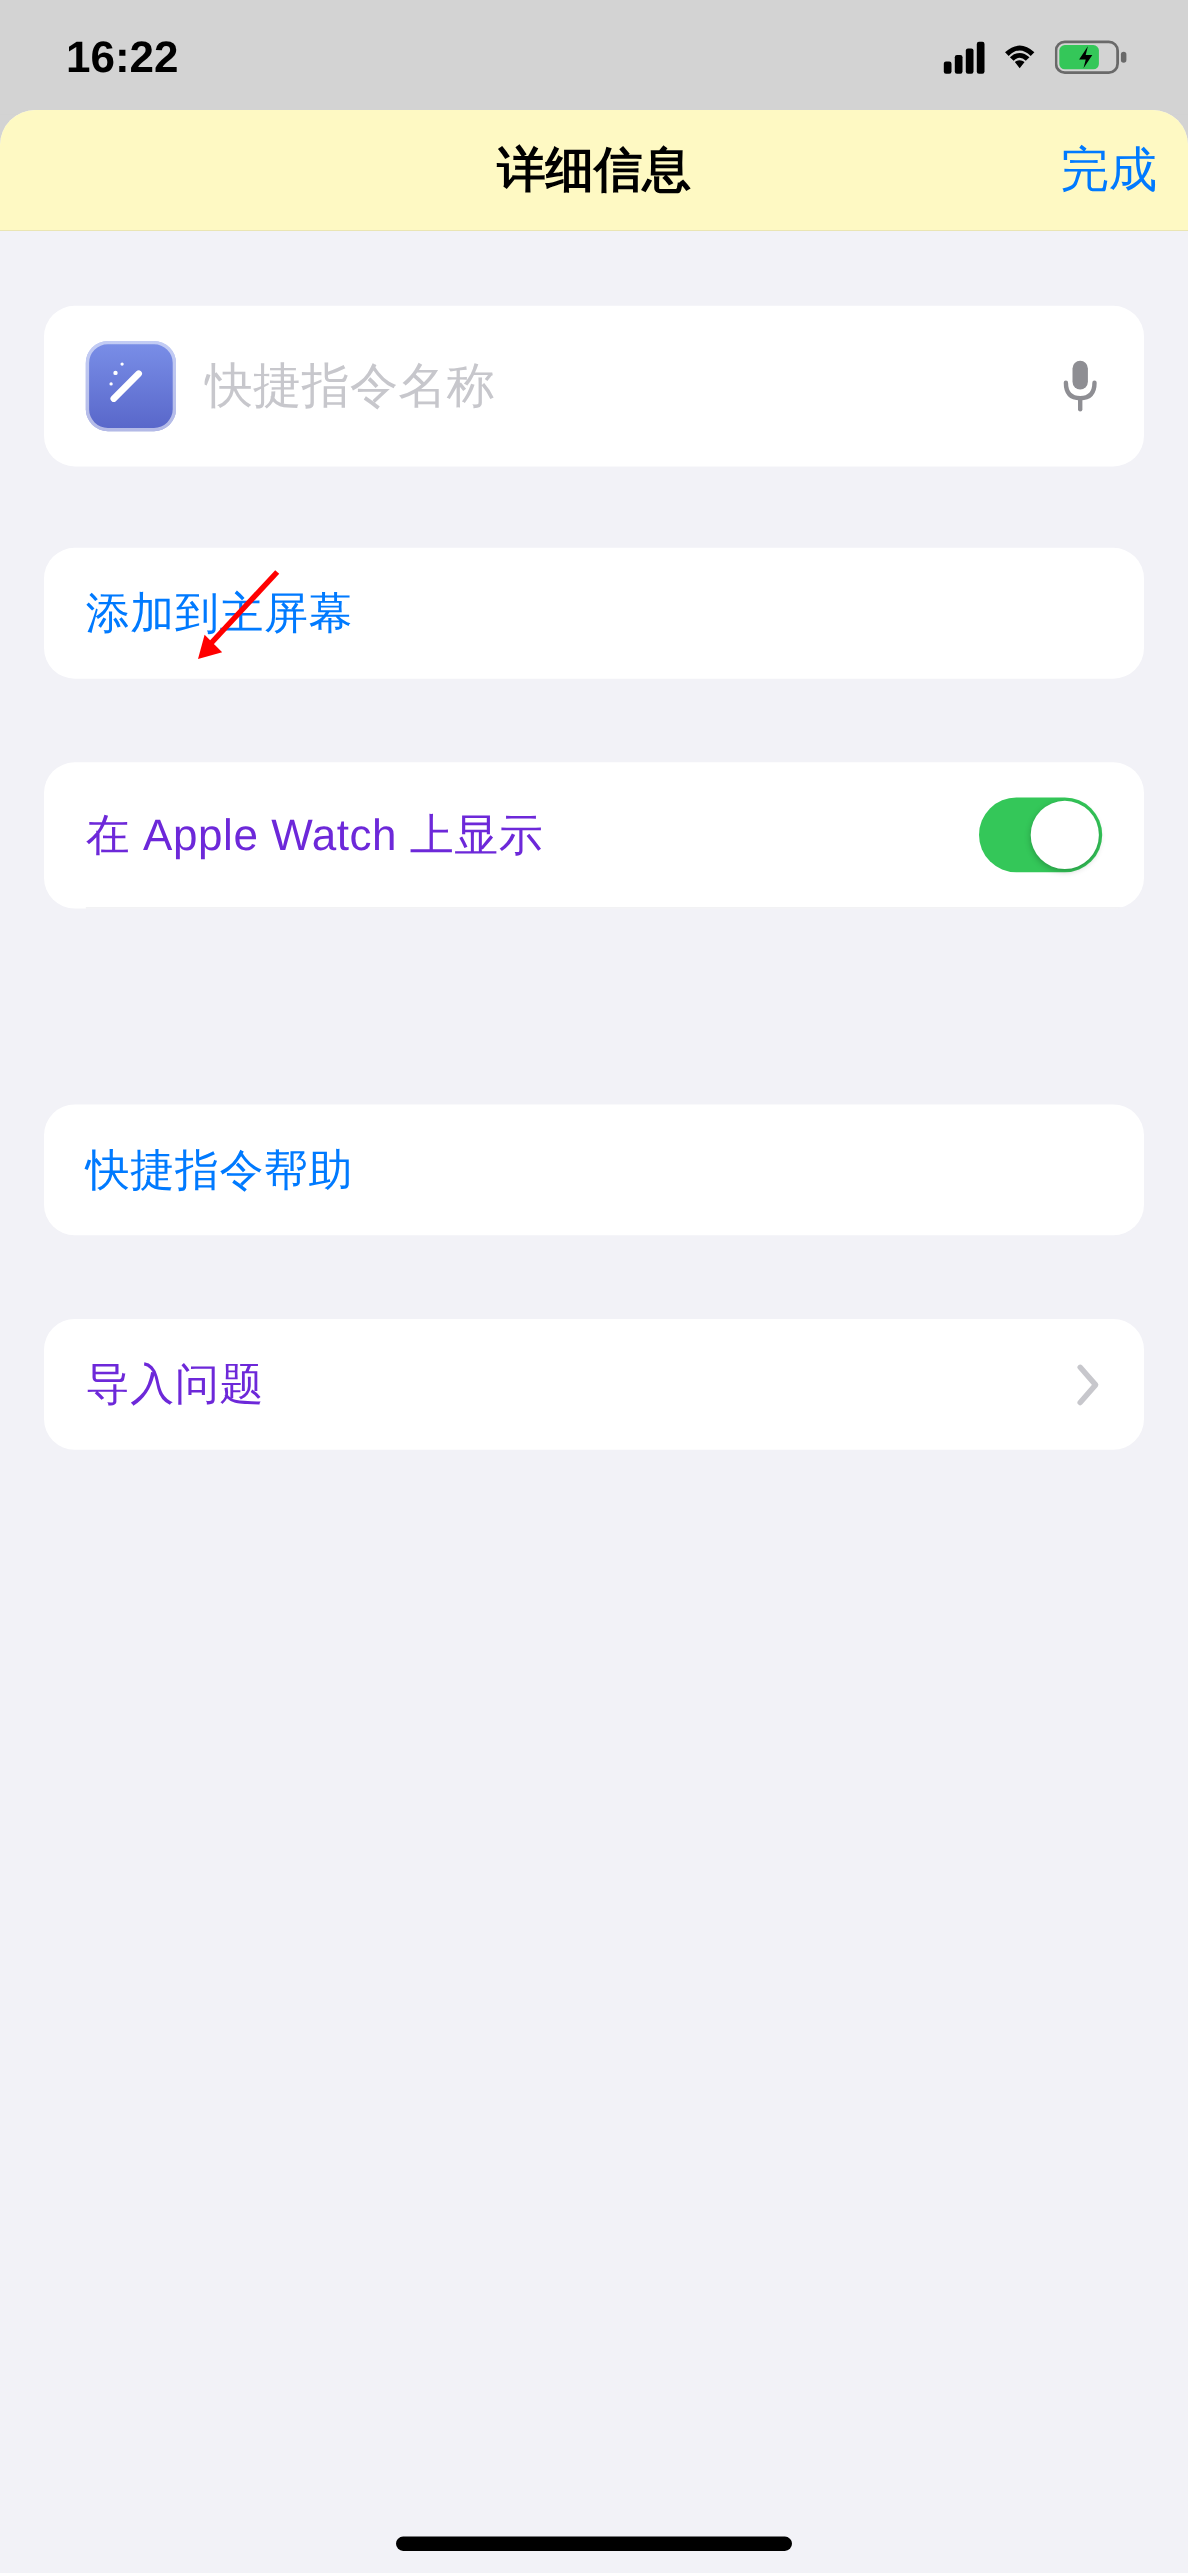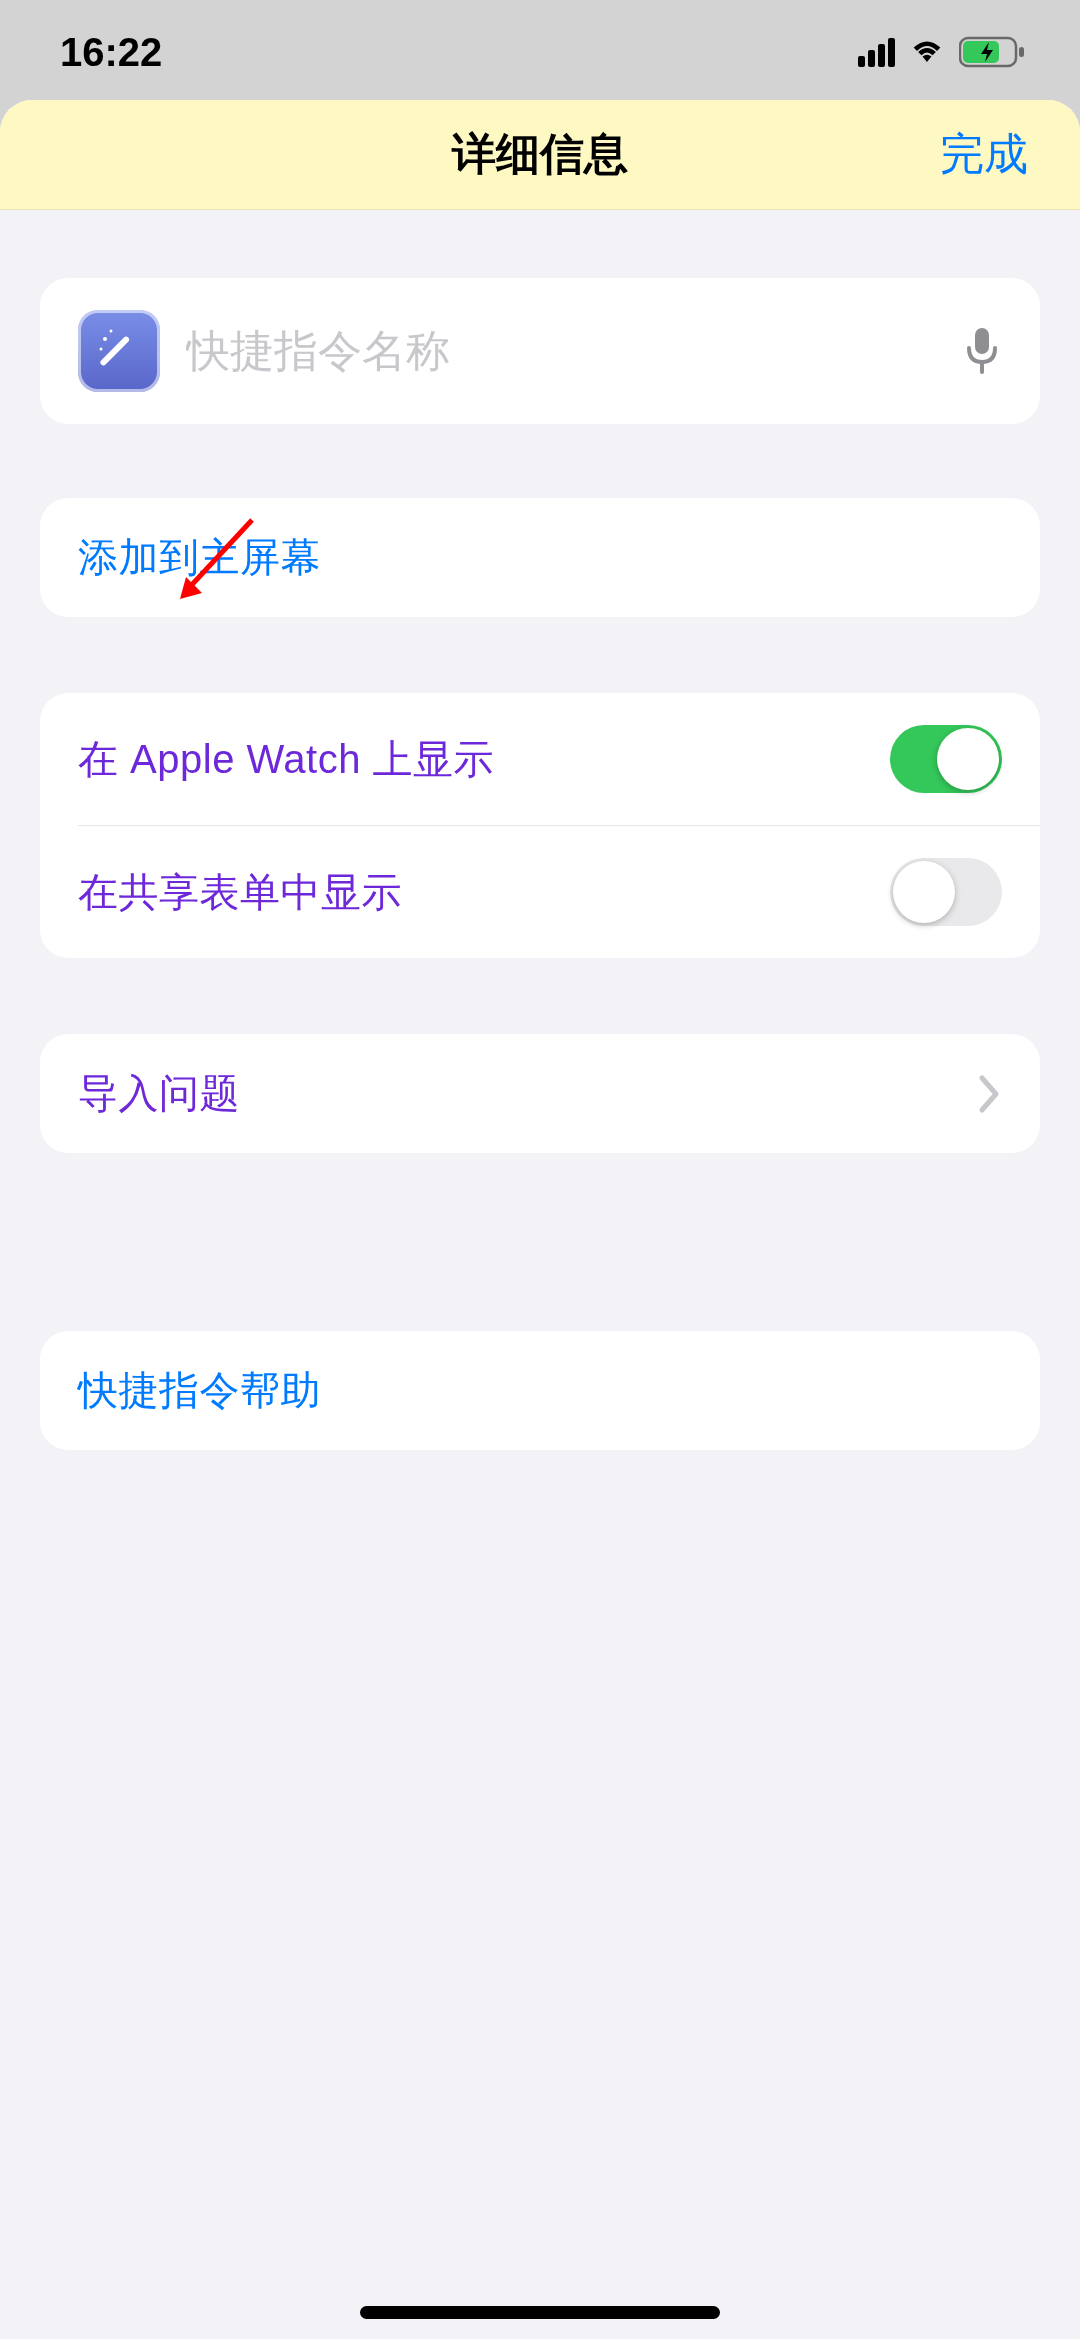--- a/index.html
+++ b/index.html
@@ -74,21 +74,21 @@
       justify-content: center;
       position: relative;
     }
     .nav-title {
       font-size: 44px;
       font-weight: 600;
       color: #000;
     }
     .nav-done {
       position: absolute;
-      right: 52px;
+      right: 28px;
       font-size: 44px;
       font-weight: 400;
       color: #007aff;
     }
     .content {
       padding: 0 40px;
     }
     .section {
       background: #fff;
       border-radius: 28px;
@@ -276,43 +276,37 @@
     </div>
 
     <div class="section section-toggles">
       <div class="row">
         <div class="row-label">在 Apple Watch 上显示</div>
         <div class="toggle on">
           <div class="toggle-thumb"></div>
         </div>
       </div>
       <div class="separator"></div>
+    </div>
+
+    <div class="section section-help">
       <div class="row">
-        <div class="row-label">在共享表单中显示</div>
-        <div class="toggle off">
-          <div class="toggle-thumb"></div>
-        </div>
+        <div class="row-label link">快捷指令帮助</div>
       </div>
     </div>
 
     <div class="section section-import">
       <div class="row">
         <div class="row-label">导入问题</div>
         <svg class="chevron" viewBox="0 0 24 40">
           <path d="M4 4 L18 20 L4 36" fill="none" stroke="#c7c7cc" stroke-width="5" stroke-linecap="round" stroke-linejoin="round"></path>
         </svg>
       </div>
     </div>
 
-    <div class="section section-help">
-      <div class="row">
-        <div class="row-label link">快捷指令帮助</div>
-      </div>
-    </div>
-
   </div>
 
   <svg class="arrow-annotation" viewBox="0 0 90 90">
     <line x1="80" y1="5" x2="15" y2="75" stroke="#ff0000" stroke-width="5"></line>
     <polygon points="8,84 14,62 30,78" fill="#ff0000"></polygon>
   </svg>
 
   <div class="home-indicator"></div>
 </div>
 

